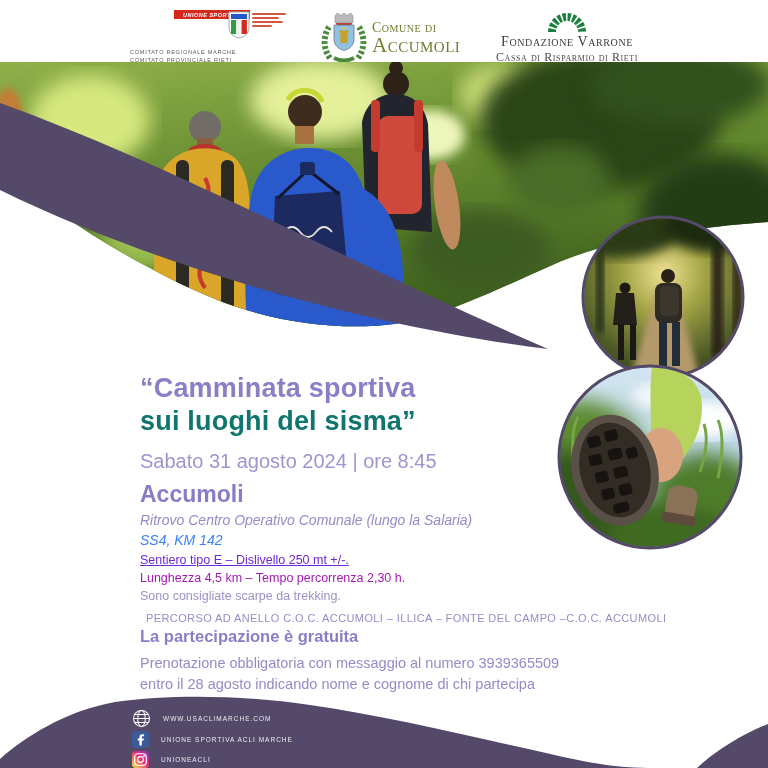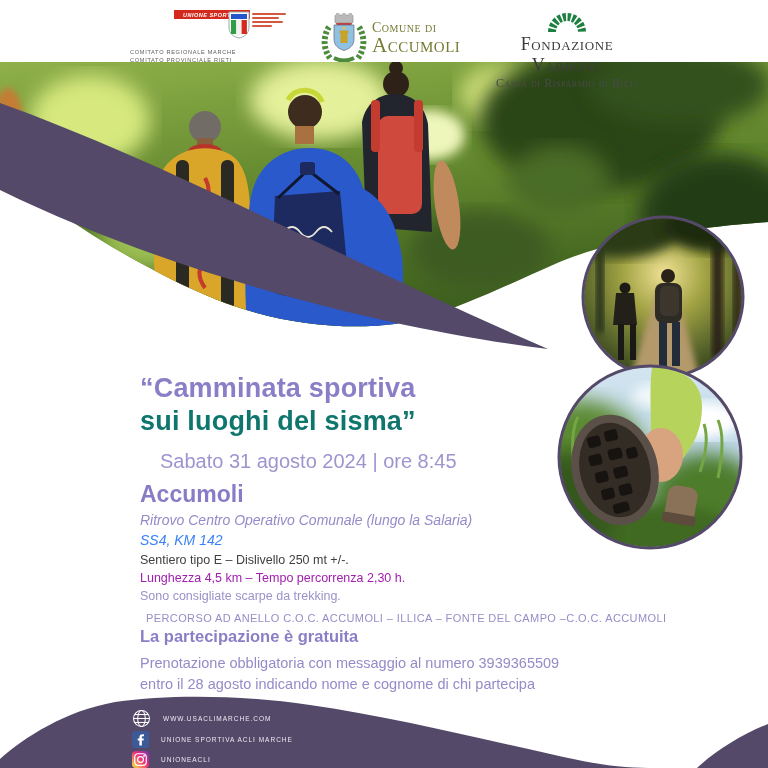--- a/index.html
+++ b/index.html
@@ -25,33 +25,33 @@
   .comune{position:absolute;left:320px;top:10px;width:160px;height:52px;}
   .comune .crest{position:absolute;left:0;top:2px;}
   .comune .txt{position:absolute;left:52px;top:10px;color:#767b34;
                font-family:"Liberation Serif","DejaVu Serif",serif;font-variant:small-caps;}
   .comune .l1{font-size:14px;letter-spacing:.5px;}
   .comune .l2{font-size:21px;margin-top:-3px;letter-spacing:.5px;}
 
   .fondazione{position:absolute;left:492px;top:8px;width:150px;height:54px;text-align:center;}
   .fondazione .arch{display:block;margin:0 auto;}
   .fondazione .name{color:#3c3c3c;font-family:"Liberation Serif","DejaVu Serif",serif;
-                    font-variant:small-caps;font-size:18px;letter-spacing:.6px;margin-top:1px;}
+                    font-variant:small-caps;font-size:14px;letter-spacing:.6px;margin-top:1px;}
   .fondazione .sub{color:#4a4a4a;font-family:"Liberation Serif","DejaVu Serif",serif;
                    font-variant:small-caps;font-size:12px;letter-spacing:.6px;margin-top:0px;}
 
   
   .txtblock div{position:absolute;left:140px;white-space:nowrap;}
   .title1{top:373px;font-size:27px;font-weight:800;color:#8a7fc6;letter-spacing:.2px;}
   .title2{top:406px;font-size:27px;font-weight:800;color:#0f766e;letter-spacing:.2px;}
-  .dateline{top:450px;font-size:20px;color:#9e95cf;margin-left:20px;}
+  .dateline{top:450px;font-size:20px;color:#9e95cf;}
   .location{top:481px;font-size:23px;font-weight:800;color:#877cc5;}
   .meet1{top:512px;font-size:14px;font-style:italic;color:#958bc9;}
   .meet2{top:532px;font-size:14px;font-style:italic;color:#3b82f6;}
-  .det1{top:553px;font-size:12.5px;color:#404040;}
+  .det1{top:553px;font-size:12.5px;color:#6d28d9;text-decoration:underline;}
   .det2{top:571px;font-size:12.5px;color:#a21caf;}
   .det3{top:589px;font-size:12.5px;color:#9a92c9;}
   .route{top:612px;font-size:11px;color:#968dc7;letter-spacing:.4px;margin-left:6px;}
   .free{top:627px;font-size:16.5px;font-weight:800;color:#8a7fc6;}
   .book1{top:655px;font-size:14.5px;color:#958bc9;}
   .book2{top:676px;font-size:14.5px;color:#958bc9;}
 
   
   .social{position:absolute;left:132px;display:flex;align-items:center;gap:12px;color:#eceaf4;
           font-size:6.5px;letter-spacing:1px;}

